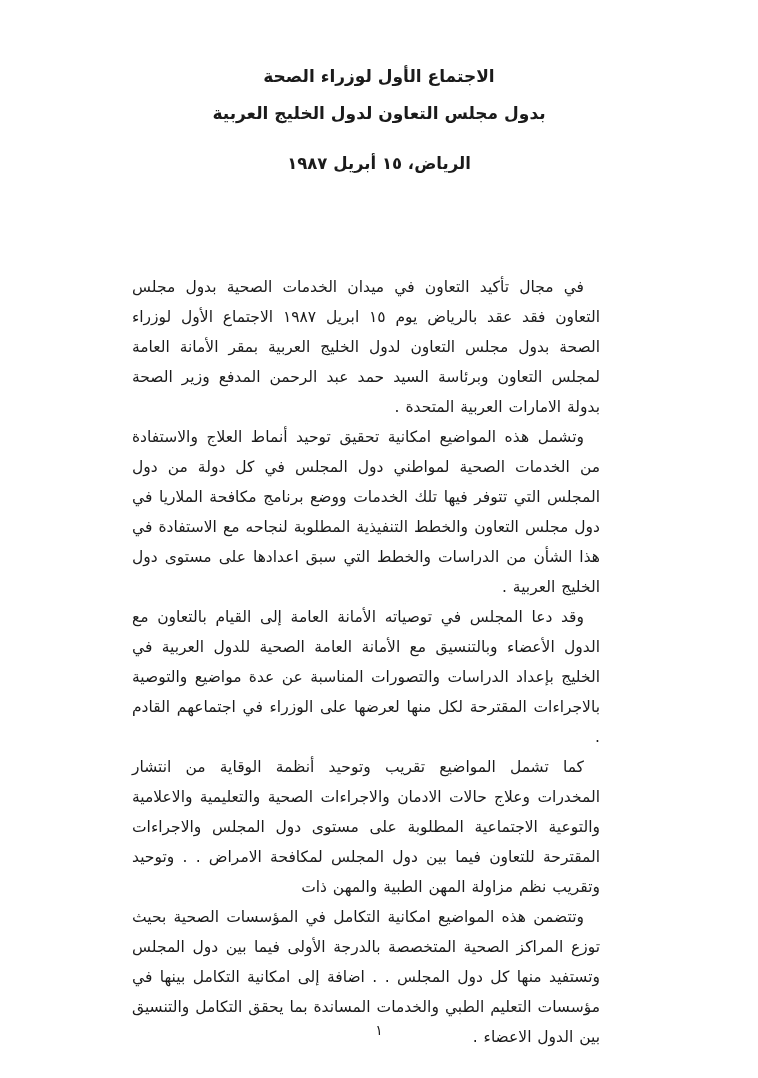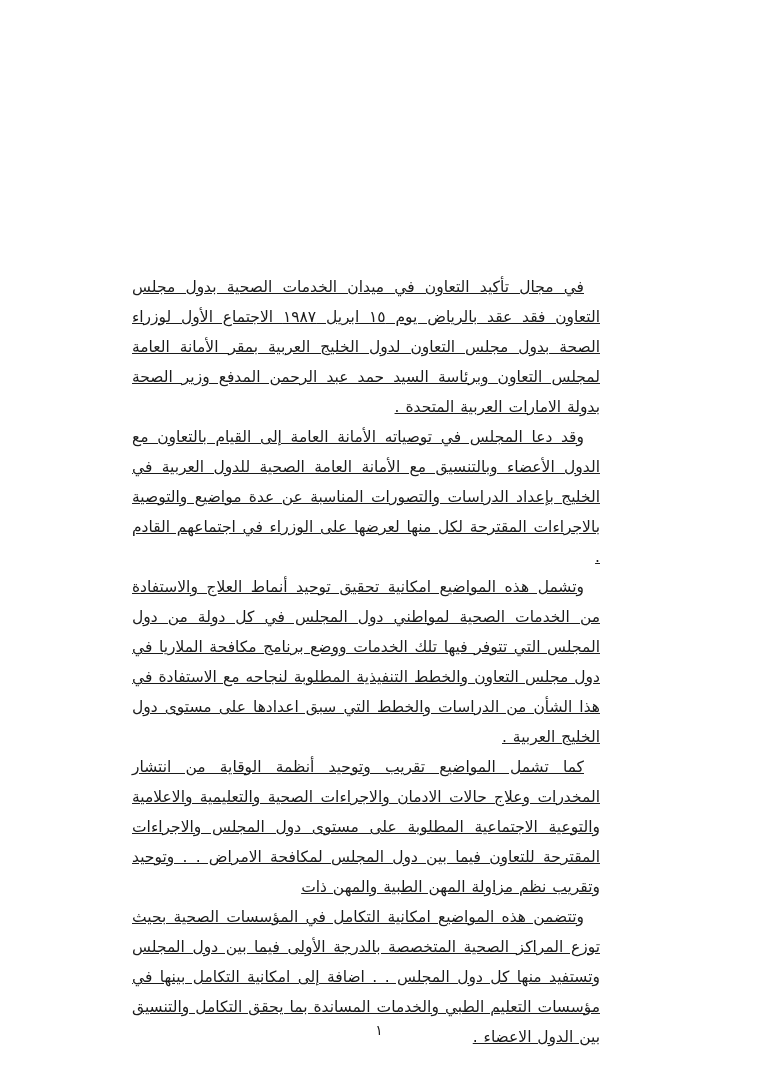--- a/index.html
+++ b/index.html
@@ -47,42 +47,46 @@
     left:132px;
     direction:rtl;
     text-align:justify;
   }
   .para{
     margin:0;
     font-size:15.5px;
     line-height:30px;
     text-indent:16px;
     word-spacing:1px;
-    text-decoration:underline;
   }
   .page-number{
     position:absolute;
     top:1022px;
     left:0;
     right:0;
     text-align:center;
     font-size:14px;
     direction:rtl;
   }
 </style>
 </head>
 <body>
 
 <div class="page">
 
+  <header class="doc-header">
+    <div class="title-line">الاجتماع الأول لوزراء الصحة</div>
+    <div class="title-line">بدول مجلس التعاون لدول الخليج العربية</div>
+    <div class="dateline">الرياض، ١٥ أبريل ١٩٨٧</div>
+  </header>
 
   <main class="doc-body">
     <p class="para">في مجال تأكيد التعاون في ميدان الخدمات الصحية بدول مجلس التعاون فقد عقد بالرياض يوم ١٥ ابريل ١٩٨٧ الاجتماع الأول لوزراء الصحة بدول مجلس التعاون لدول الخليج العربية بمقر الأمانة العامة لمجلس التعاون وبرئاسة السيد حمد عبد الرحمن المدفع وزير الصحة بدولة الامارات العربية المتحدة .</p>
+    <p class="para">وتشمل هذه المواضيع امكانية تحقيق توحيد أنماط العلاج والاستفادة من الخدمات الصحية لمواطني دول المجلس في كل دولة من دول المجلس التي تتوفر فيها تلك الخدمات ووضع برنامج مكافحة الملاريا في دول مجلس التعاون والخطط التنفيذية المطلوبة لنجاحه مع الاستفادة في هذا الشأن من الدراسات والخطط التي سبق اعدادها على مستوى دول الخليج العربية .</p>
     <p class="para">وقد دعا المجلس في توصياته الأمانة العامة إلى القيام بالتعاون مع الدول الأعضاء وبالتنسيق مع الأمانة العامة الصحية للدول العربية في الخليج بإعداد الدراسات والتصورات المناسبة عن عدة مواضيع والتوصية بالاجراءات المقترحة لكل منها لعرضها على الوزراء في اجتماعهم القادم .</p>
-    <p class="para">وتشمل هذه المواضيع امكانية تحقيق توحيد أنماط العلاج والاستفادة من الخدمات الصحية لمواطني دول المجلس في كل دولة من دول المجلس التي تتوفر فيها تلك الخدمات ووضع برنامج مكافحة الملاريا في دول مجلس التعاون والخطط التنفيذية المطلوبة لنجاحه مع الاستفادة في هذا الشأن من الدراسات والخطط التي سبق اعدادها على مستوى دول الخليج العربية .</p>
     <p class="para">كما تشمل المواضيع تقريب وتوحيد أنظمة الوقاية من انتشار المخدرات وعلاج حالات الادمان والاجراءات الصحية والتعليمية والاعلامية والتوعية الاجتماعية المطلوبة على مستوى دول المجلس والاجراءات المقترحة للتعاون فيما بين دول المجلس لمكافحة الامراض . . وتوحيد وتقريب نظم مزاولة المهن الطبية والمهن ذات</p>
     <p class="para">وتتضمن هذه المواضيع امكانية التكامل في المؤسسات الصحية بحيث توزع المراكز الصحية المتخصصة بالدرجة الأولى فيما بين دول المجلس وتستفيد منها كل دول المجلس . . اضافة إلى امكانية التكامل بينها في مؤسسات التعليم الطبي والخدمات المساندة بما يحقق التكامل والتنسيق بين الدول الاعضاء .</p>
   </main>
 
   <footer>
     <div class="page-number">١</div>
   </footer>
 
 </div>
 

